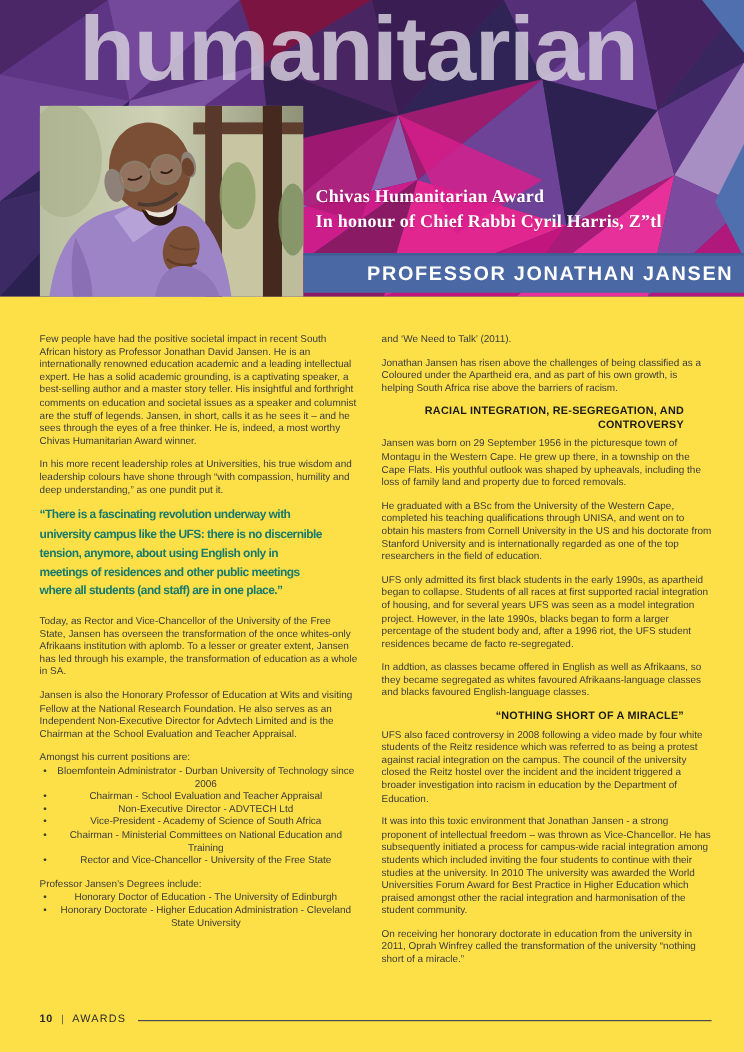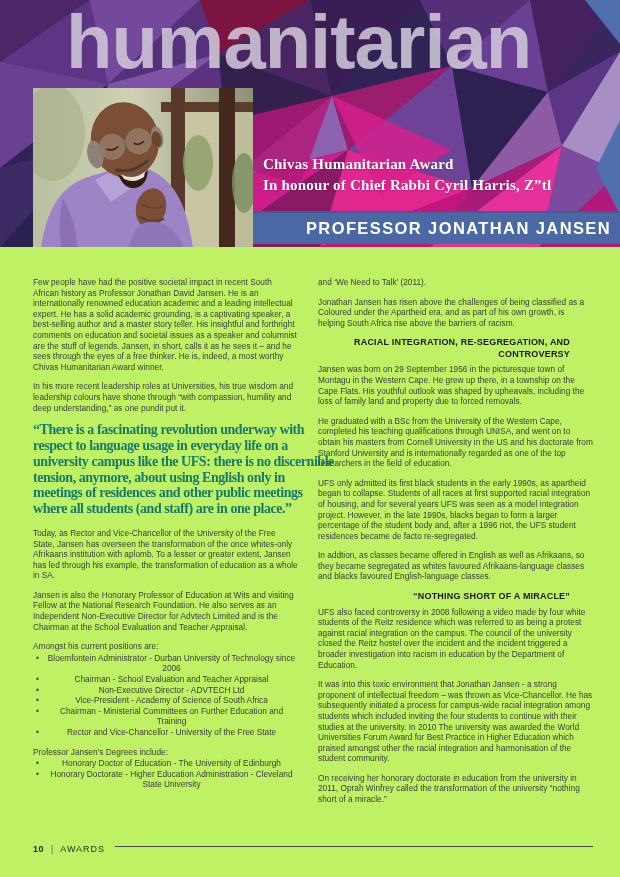--- a/index.html
+++ b/index.html
@@ -1,18 +1,18 @@
 <!DOCTYPE html>
 <html><head>
 <meta charset="utf-8">
 <style>
   html,body { margin:0; padding:0; background:#888; }
   .page {
     position:relative; width:620px; height:877px; margin:0 auto;
-    background:#bef264; overflow:hidden;
+    background:#fde047; overflow:hidden;
     font-family:"Liberation Sans", sans-serif;
   }
   
   .hero { position:absolute; top:0; left:0; width:620px; height:247px; overflow:hidden; background:#55307a; }
   .poly-bg { position:absolute; top:0; left:0; width:620px; height:247px; display:block; }
   .watermark {
     position:absolute; top:4px; left:66px;
     font-size:76px; font-weight:bold; letter-spacing:-1px; line-height:1;
     color:rgba(211,204,220,0.85); white-space:nowrap;
   }
@@ -35,35 +35,35 @@
     position:absolute; top:247px; left:0; width:542px; box-sizing:border-box;
     display:flex; gap:20px; padding:30px 27px 0 33px;
   }
   .col { font-size:8.3px; line-height:10.6px; color:#3c3c3c; }
   .col-left  { width:265px; flex:none; }
   .col-right { width:275px; flex:none; }
   .col p { margin:0 0 9px; }
   .col p.tight { margin-bottom:1px; }
   .quote {
     margin:4px 0 11px;
-    font-family:Liberation Serif, serif; font-weight:bold;
-    color:#177a6e; font-size:14px; letter-spacing:-0.45px;
+    font-family:Liberation Sans, sans-serif; font-weight:bold;
+    color:#177a6e; font-size:10px; letter-spacing:-0.45px;
   }
   .quote-line { line-height:15.8px; white-space:nowrap; }
   .col h3 {
     margin:2px 0 4px; font-size:9px; line-height:11.5px; color:#1a1a1a;
     letter-spacing:0.2px; max-width:252px; font-family:"Liberation Sans", sans-serif;text-align:right;
   }
   ul.bullets { list-style:none; margin:0 0 9px; padding:0;text-align:center; }
   ul.bullets li { position:relative; padding-left:12px; }
   ul.bullets li::before { content:"\2022"; position:absolute; left:3px; top:0; }
   
   .footer {
     position:absolute; left:33px; right:27px; top:844px;
-    display:flex; align-items:flex-start; font-size:9px; color:#2a2a2a;
+    display:flex; align-items:center; font-size:9px; color:#2a2a2a;
   }
   .pgnum { font-weight:bold; letter-spacing:0.5px; }
   .sep { margin:0 7px; color:#555555; font-size:8.5px; }
   .section-label { letter-spacing:1px; margin-right:10px; }
   .rule { flex:1; height:1px; background:#4a4a4a; margin-top:2px; }
 </style>
 </head>
 <body>
 
 <div class="page">
@@ -175,37 +175,36 @@
   </header>
 
   <main class="body">
 
     <div class="col col-left">
       <p>Few people have had the positive societal impact in recent South African history as Professor Jonathan David Jansen. He is an internationally renowned education academic and a leading intellectual expert. He has a solid academic grounding, is a captivating speaker, a best-selling author and a master story teller. His insightful and forthright comments on education and societal issues as a speaker and columnist are the stuff of legends. Jansen, in short, calls it as he sees it – and he sees through the eyes of a free thinker. He is, indeed, a most worthy Chivas Humanitarian Award winner.</p>
       <p>In his more recent leadership roles at Universities, his true wisdom and leadership colours have shone through “with compassion, humility and deep understanding,” as one pundit put it.</p>
 
       <div class="quote">
         <div class="quote-line">“There is a fascinating revolution underway with</div>
-        <div class="quote-line">respect to language usage in everyday life on a</div>
         <div class="quote-line">university campus like the UFS: there is no discernible</div>
         <div class="quote-line">tension, anymore, about using English only in</div>
         <div class="quote-line">meetings of residences and other public meetings</div>
         <div class="quote-line">where all students (and staff) are in one place.”</div>
       </div>
 
       <p>Today, as Rector and Vice-Chancellor of the University of the Free State, Jansen has overseen the transformation of the once whites-only Afrikaans institution with aplomb. To a lesser or greater extent, Jansen has led through his example, the transformation of education as a whole in SA.</p>
       <p>Jansen is also the Honorary Professor of Education at Wits and visiting Fellow at the National Research Foundation. He also serves as an Independent Non-Executive Director for Advtech Limited and is the Chairman at the School Evaluation and Teacher Appraisal.</p>
 
       <p class="tight">Amongst his current positions are:</p>
       <ul class="bullets">
         <li>Bloemfontein Administrator - Durban University of Technology since 2006</li>
         <li>Chairman - School Evaluation and Teacher Appraisal</li>
         <li>Non-Executive Director - ADVTECH Ltd</li>
         <li>Vice-President - Academy of Science of South Africa</li>
-        <li>Chairman - Ministerial Committees on Further Education and Training</li>
+        <li>Chairman - Ministerial Committees on National Education and Training</li>
         <li>Rector and Vice-Chancellor - University of the Free State</li>
       </ul>
 
       <p class="tight">Professor Jansen’s Degrees include:</p>
       <ul class="bullets">
         <li>Honorary Doctor of Education - The University of Edinburgh</li>
         <li>Honorary Doctorate - Higher Education Administration - Cleveland State University</li>
       </ul>
 
     </div>

